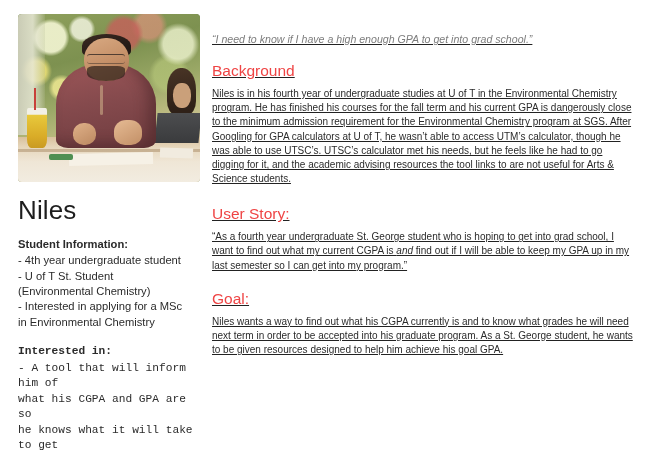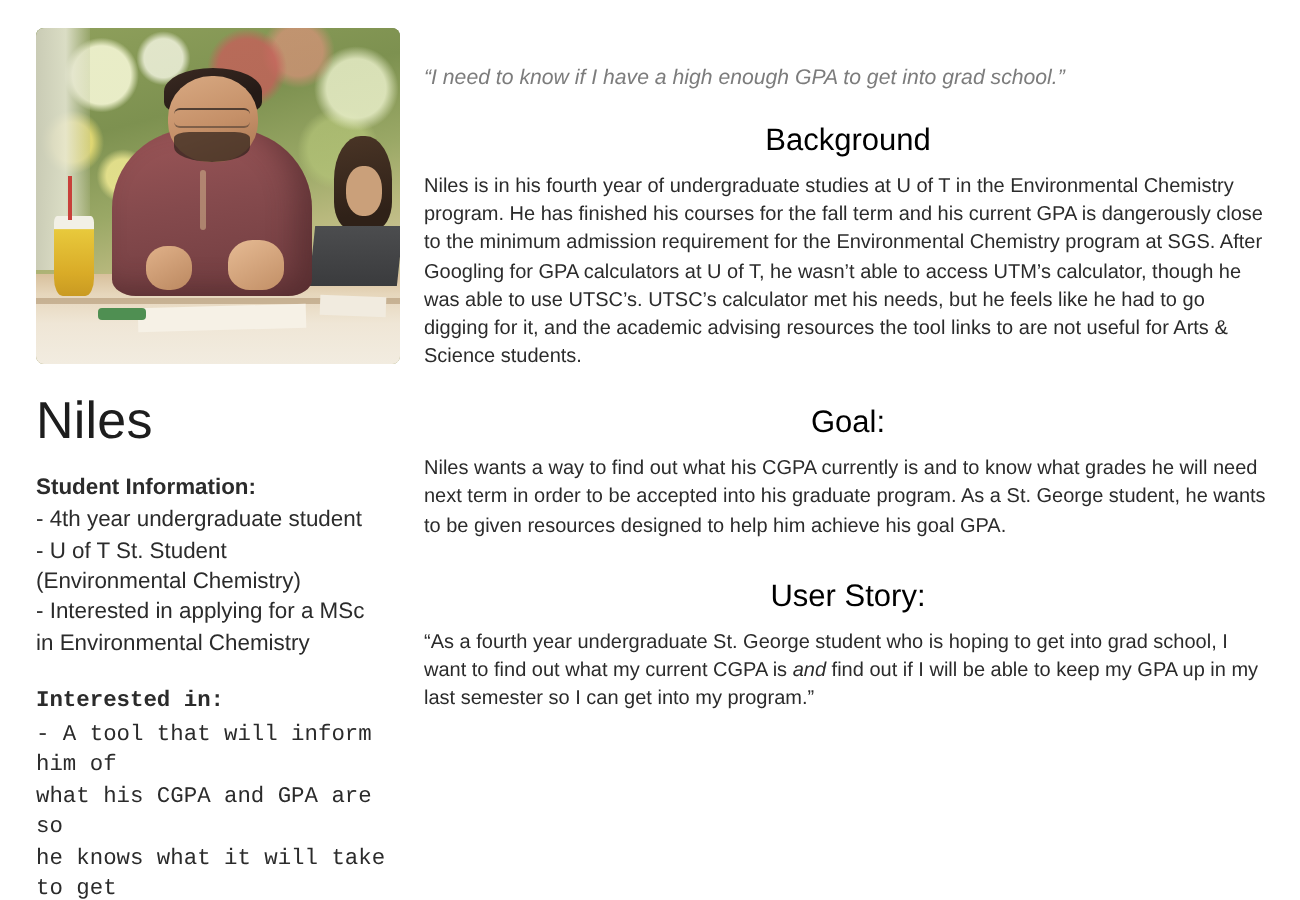--- a/index.html
+++ b/index.html
@@ -257,38 +257,38 @@
   .info-line {
     display: block;
   }
 
   
   .content {
     position: absolute;
     left: 212px;
     top: 32px;
     width: 424px;
+    text-decoration: underline;
   }
   .pull-quote {
     font-style: italic;
     font-size: 10.6px;
     line-height: 1.35;
     color: #7c7c7c;
     margin: 0;
   }
   .section {
     margin-top: 16px;
   }
   .section-heading {
     font-size: 15.5px;
     font-weight: 400;
-    color: #000000;
+    color: #ef4444;
     margin: 0 0 7px 0;
     line-height: 1.15;
-    text-align: center;
   }
   .section-body {
     font-size: 10px;
     line-height: 1.42;
     color: #2b2b2b;
     margin: 0;
     text-align: left;
   }
   .section.goal { margin-top: 17px; }
   .section.story { margin-top: 19px; }
@@ -347,25 +347,25 @@
 
   <div class="content">
 
     <p class="pull-quote">“I need to know if I have a high enough GPA to get into grad school.”</p>
 
     <div class="section background">
       <h2 class="section-heading">Background</h2>
       <p class="section-body">Niles is in his fourth year of undergraduate studies at U of T in the Environmental Chemistry program. He has finished his courses for the fall term and his current GPA is dangerously close to the minimum admission requirement for the Environmental Chemistry program at SGS. After Googling for GPA calculators at U of T, he wasn’t able to access UTM’s calculator, though he was able to use UTSC’s. UTSC’s calculator met his needs, but he feels like he had to go digging for it, and the academic advising resources the tool links to are not useful for Arts &amp; Science students.</p>
     </div>
 
+    <div class="section story">
+      <h2 class="section-heading">User Story:</h2>
+      <p class="section-body"><span>“As a fourth year undergraduate St. George student who is hoping to get into grad school, I want to find out what my current CGPA is </span><span class="em-word">and</span><span> find out if I will be able to keep my GPA up in my last semester so I can get into my program.”</span></p>
+    </div>
+
     <div class="section goal">
       <h2 class="section-heading">Goal:</h2>
       <p class="section-body">Niles wants a way to find out what his CGPA currently is and to know what grades he will need next term in order to be accepted into his graduate program. As a St. George student, he wants to be given resources designed to help him achieve his goal GPA.</p>
     </div>
 
-    <div class="section story">
-      <h2 class="section-heading">User Story:</h2>
-      <p class="section-body"><span>“As a fourth year undergraduate St. George student who is hoping to get into grad school, I want to find out what my current CGPA is </span><span class="em-word">and</span><span> find out if I will be able to keep my GPA up in my last semester so I can get into my program.”</span></p>
-    </div>
-
   </div>
 
 </div>
 
 </body></html>

